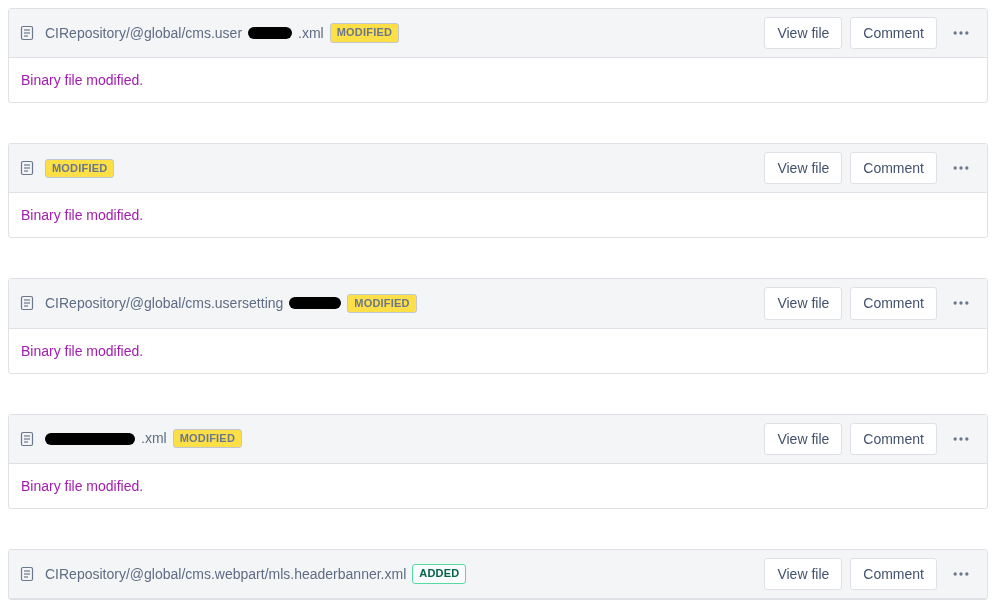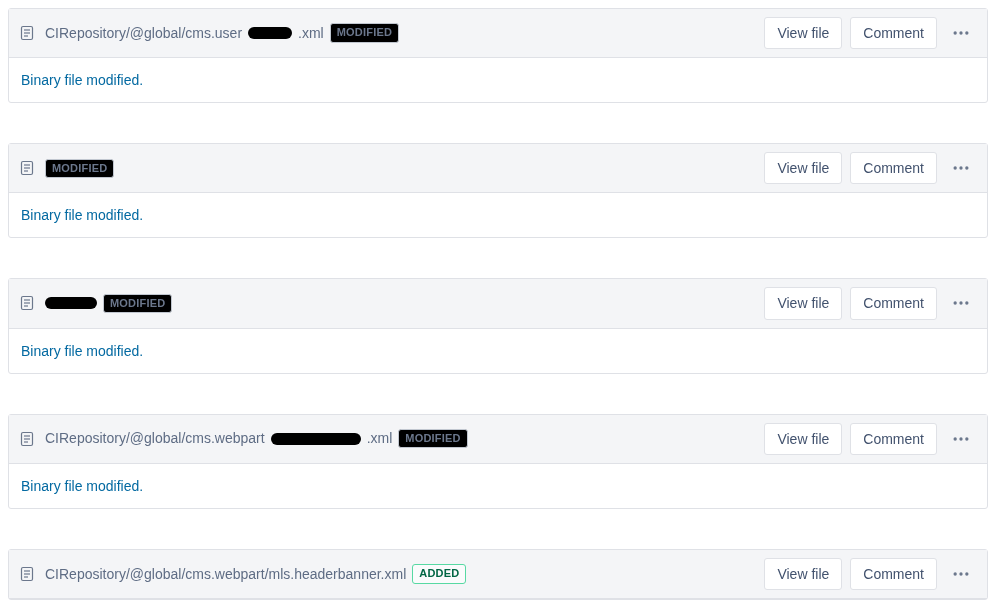--- a/index.html
+++ b/index.html
@@ -57,21 +57,21 @@
       font-weight: 600;
       padding: 1px 6px;
       border: 1px solid;
       border-radius: 3px;
       line-height: 1.4;
       letter-spacing: 0.2px;
     }
     .badge-modified {
       color: #6b778c;
       border-color: #c1c7d0;
-      background: #000000;
+      background: #fde047;
     }
     .badge-added {
       color: #006644;
       border-color: #57d9a3;
       background: #fafbfc;
     }
     .header-actions {
       display: flex;
       align-items: center;
       gap: 8px;
@@ -94,21 +94,21 @@
       display: flex;
       align-items: center;
       justify-content: center;
       cursor: pointer;
       border-radius: 3px;
       color: #6b778c;
     }
     .more-btn svg { width: 20px; height: 20px; }
     .diff-body {
       padding: 14px 12px;
-      color: #0369a1;
+      color: #a21caf;
     }
   </style>
 </head>
 <body>
 
 <div id="root">
     <div class="diff-item">
       <div class="diff-header">
         <div class="diff-path-wrap">
           <span class="file-icon">
@@ -169,20 +169,21 @@
       <div class="diff-header">
         <div class="diff-path-wrap">
           <span class="file-icon">
             <svg viewBox="0 0 16 16" fill="none" stroke="#6b778c" stroke-width="1.2">
     <rect x="2.5" y="1.5" width="11" height="13" rx="1.5"></rect>
     <line x1="5" y1="5" x2="11" y2="5"></line>
     <line x1="5" y1="8" x2="11" y2="8"></line>
     <line x1="5" y1="11" x2="9" y2="11"></line>
   </svg>
           </span>
+          <span class="filepath">CIRepository/@global/cms.usersetting</span>
           <span class="redaction" style="width: 52px;"></span>
           <span class="badge badge-modified">MODIFIED</span>
         </div>
         <div class="header-actions">
           <button class="btn">View file</button>
           <button class="btn">Comment</button>
           <div class="more-btn">
             <svg viewBox="0 0 24 24" fill="#6b778c">
     <circle cx="5" cy="12" r="2"></circle>
     <circle cx="12" cy="12" r="2"></circle>
@@ -197,21 +198,20 @@
       <div class="diff-header">
         <div class="diff-path-wrap">
           <span class="file-icon">
             <svg viewBox="0 0 16 16" fill="none" stroke="#6b778c" stroke-width="1.2">
     <rect x="2.5" y="1.5" width="11" height="13" rx="1.5"></rect>
     <line x1="5" y1="5" x2="11" y2="5"></line>
     <line x1="5" y1="8" x2="11" y2="8"></line>
     <line x1="5" y1="11" x2="9" y2="11"></line>
   </svg>
           </span>
-          <span class="filepath">CIRepository/@global/cms.webpart</span>
           <span class="redaction" style="width: 90px;"></span>
           <span class="filepath">.xml</span>
           <span class="badge badge-modified">MODIFIED</span>
         </div>
         <div class="header-actions">
           <button class="btn">View file</button>
           <button class="btn">Comment</button>
           <div class="more-btn">
             <svg viewBox="0 0 24 24" fill="#6b778c">
     <circle cx="5" cy="12" r="2"></circle>

